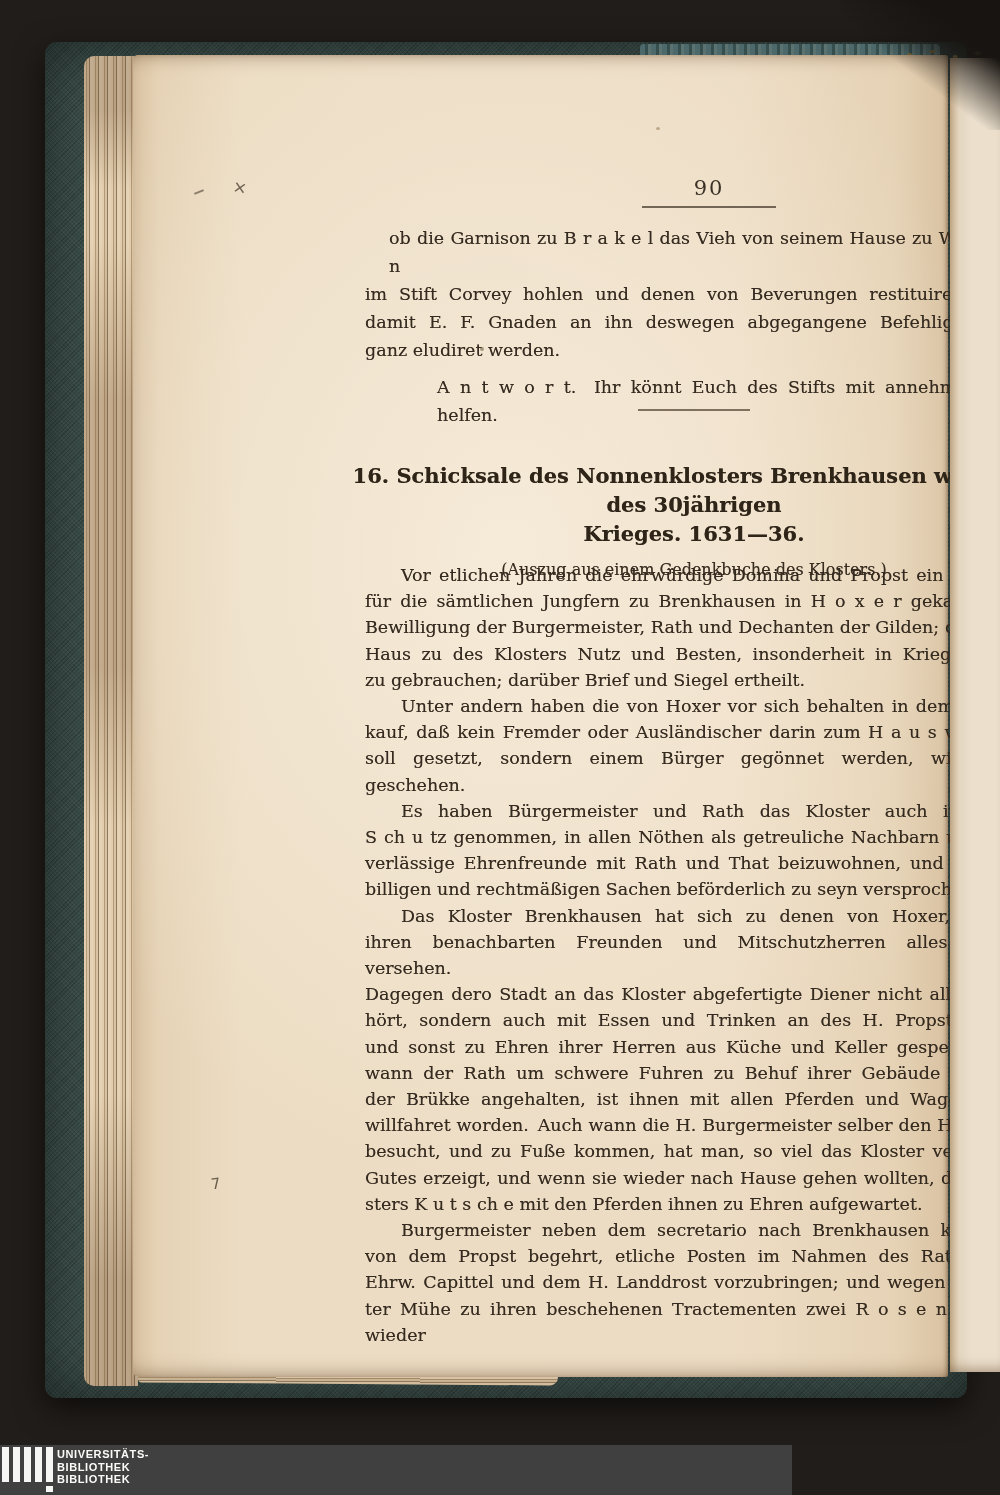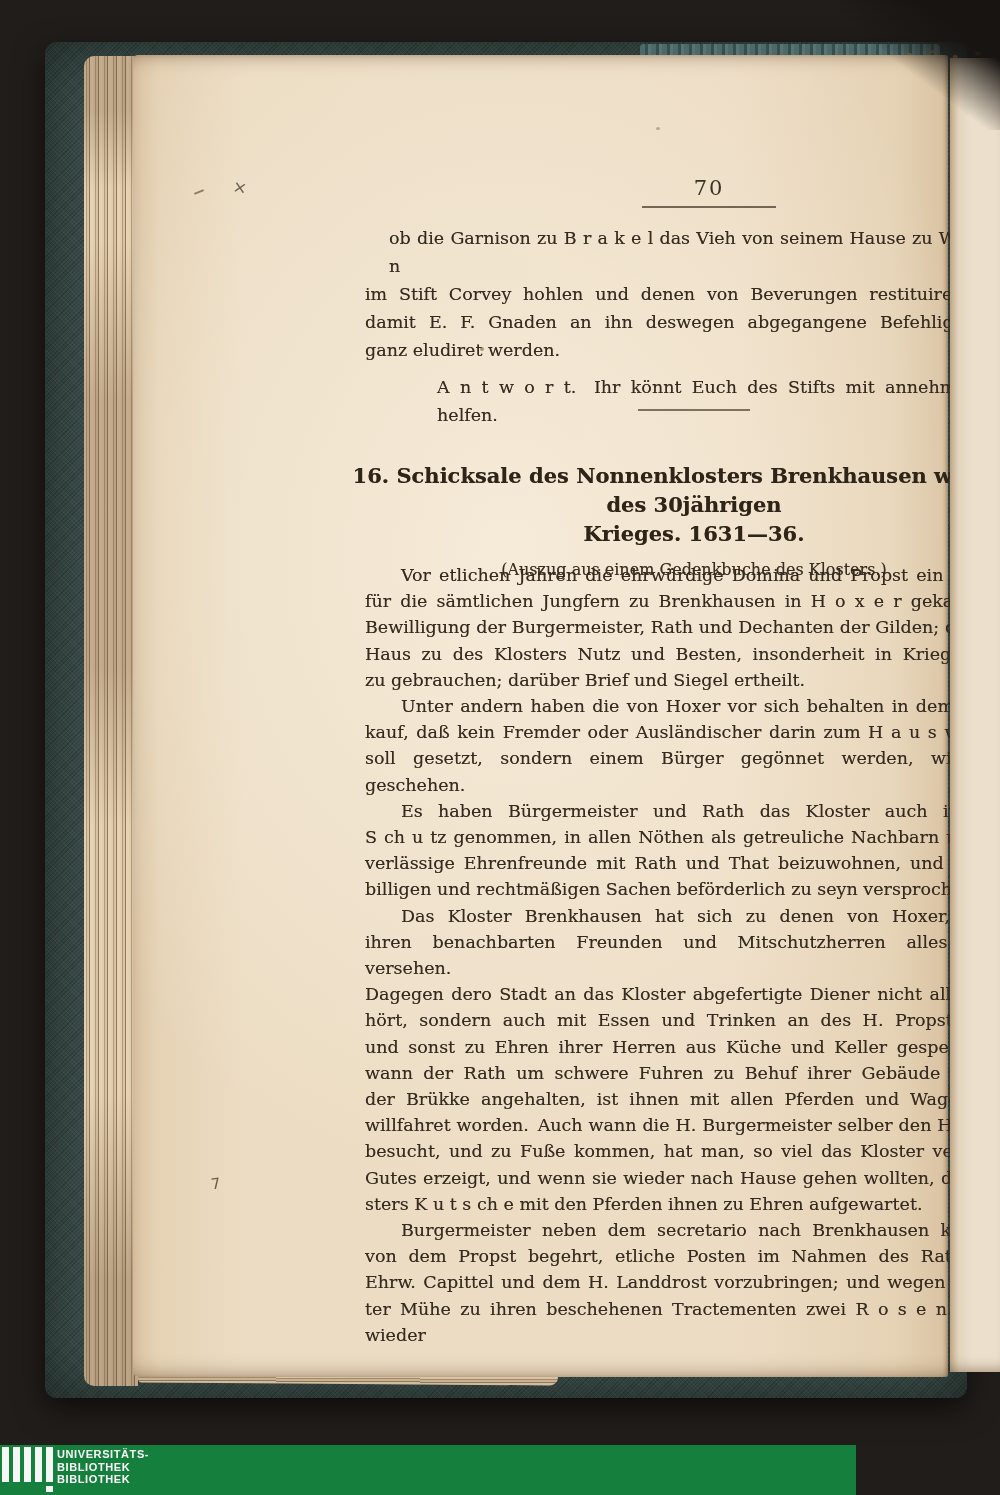--- a/index.html
+++ b/index.html
@@ -72,42 +72,42 @@
 
   
   .mark{position:absolute;font-family:"DejaVu Sans",sans-serif;}
   .mark-cross{left:233px;top:177px;font-size:17px;color:#6e6252;transform:rotate(10deg);}
   .mark-dash{left:194px;top:191px;width:10px;height:2px;background:#8a7d6b;transform:rotate(-22deg);}
   .mark-note{left:211px;top:1175px;font-size:15px;color:#534b3b;transform:rotate(-8deg);opacity:.85;}
   .speck-a{position:absolute;left:480px;top:347px;width:4px;height:4px;border-radius:50%;background:#7c6c52;opacity:.65;}
   .speck-b{position:absolute;left:656px;top:127px;width:4px;height:3px;border-radius:50%;background:#b09878;opacity:.8;}
 
   
-  .ubbar{position:absolute;left:0;top:1445px;width:856px;height:50px;background:#15803d;}
+  .ubbar{position:absolute;left:0;top:1445px;width:792px;height:50px;background:#404040;}
   .logo{position:absolute;left:2px;top:2px;width:54px;height:48px;}
   .logo .bar{position:absolute;top:0;width:7px;height:35px;background:#f6f6f4;}
   .logo .dot{position:absolute;left:44px;top:39px;width:7px;height:6px;background:#f6f6f4;}
   .ubtext{position:absolute;left:57px;top:3px;font-family:"Liberation Sans",sans-serif;
       font-weight:bold;font-size:11px;line-height:12.5px;letter-spacing:.6px;color:#fbfbf9;}
 </style>
 </head>
 <body>
 
 <div id="scene">
 
   <div class="cover"></div>
   <div class="headband"></div>
   <div class="fray"></div>
   <div class="stack-left"></div>
   <div class="stack-bottom"></div>
 
   <div class="page-main">
 
     <div class="pagenum-wrap">
-      <div class="pagenum">70</div>
+      <div class="pagenum">90</div>
       <div class="pagenum-rule"></div>
     </div>
 
     <div class="textcol intro ink">
       <div>
           <div class="bl first">ob die Garnison zu B r a k e l das Vieh von seinem Hause zu W e r d e n</div>
           <div class="bl">im Stift Corvey hohlen und denen von Beverungen restituiren solle,</div>
           <div class="bl">damit E. F. Gnaden an ihn deswegen abgegangene Befehlige nicht</div>
           <div class="bl last">ganz eludiret werden.</div>
         </div>

